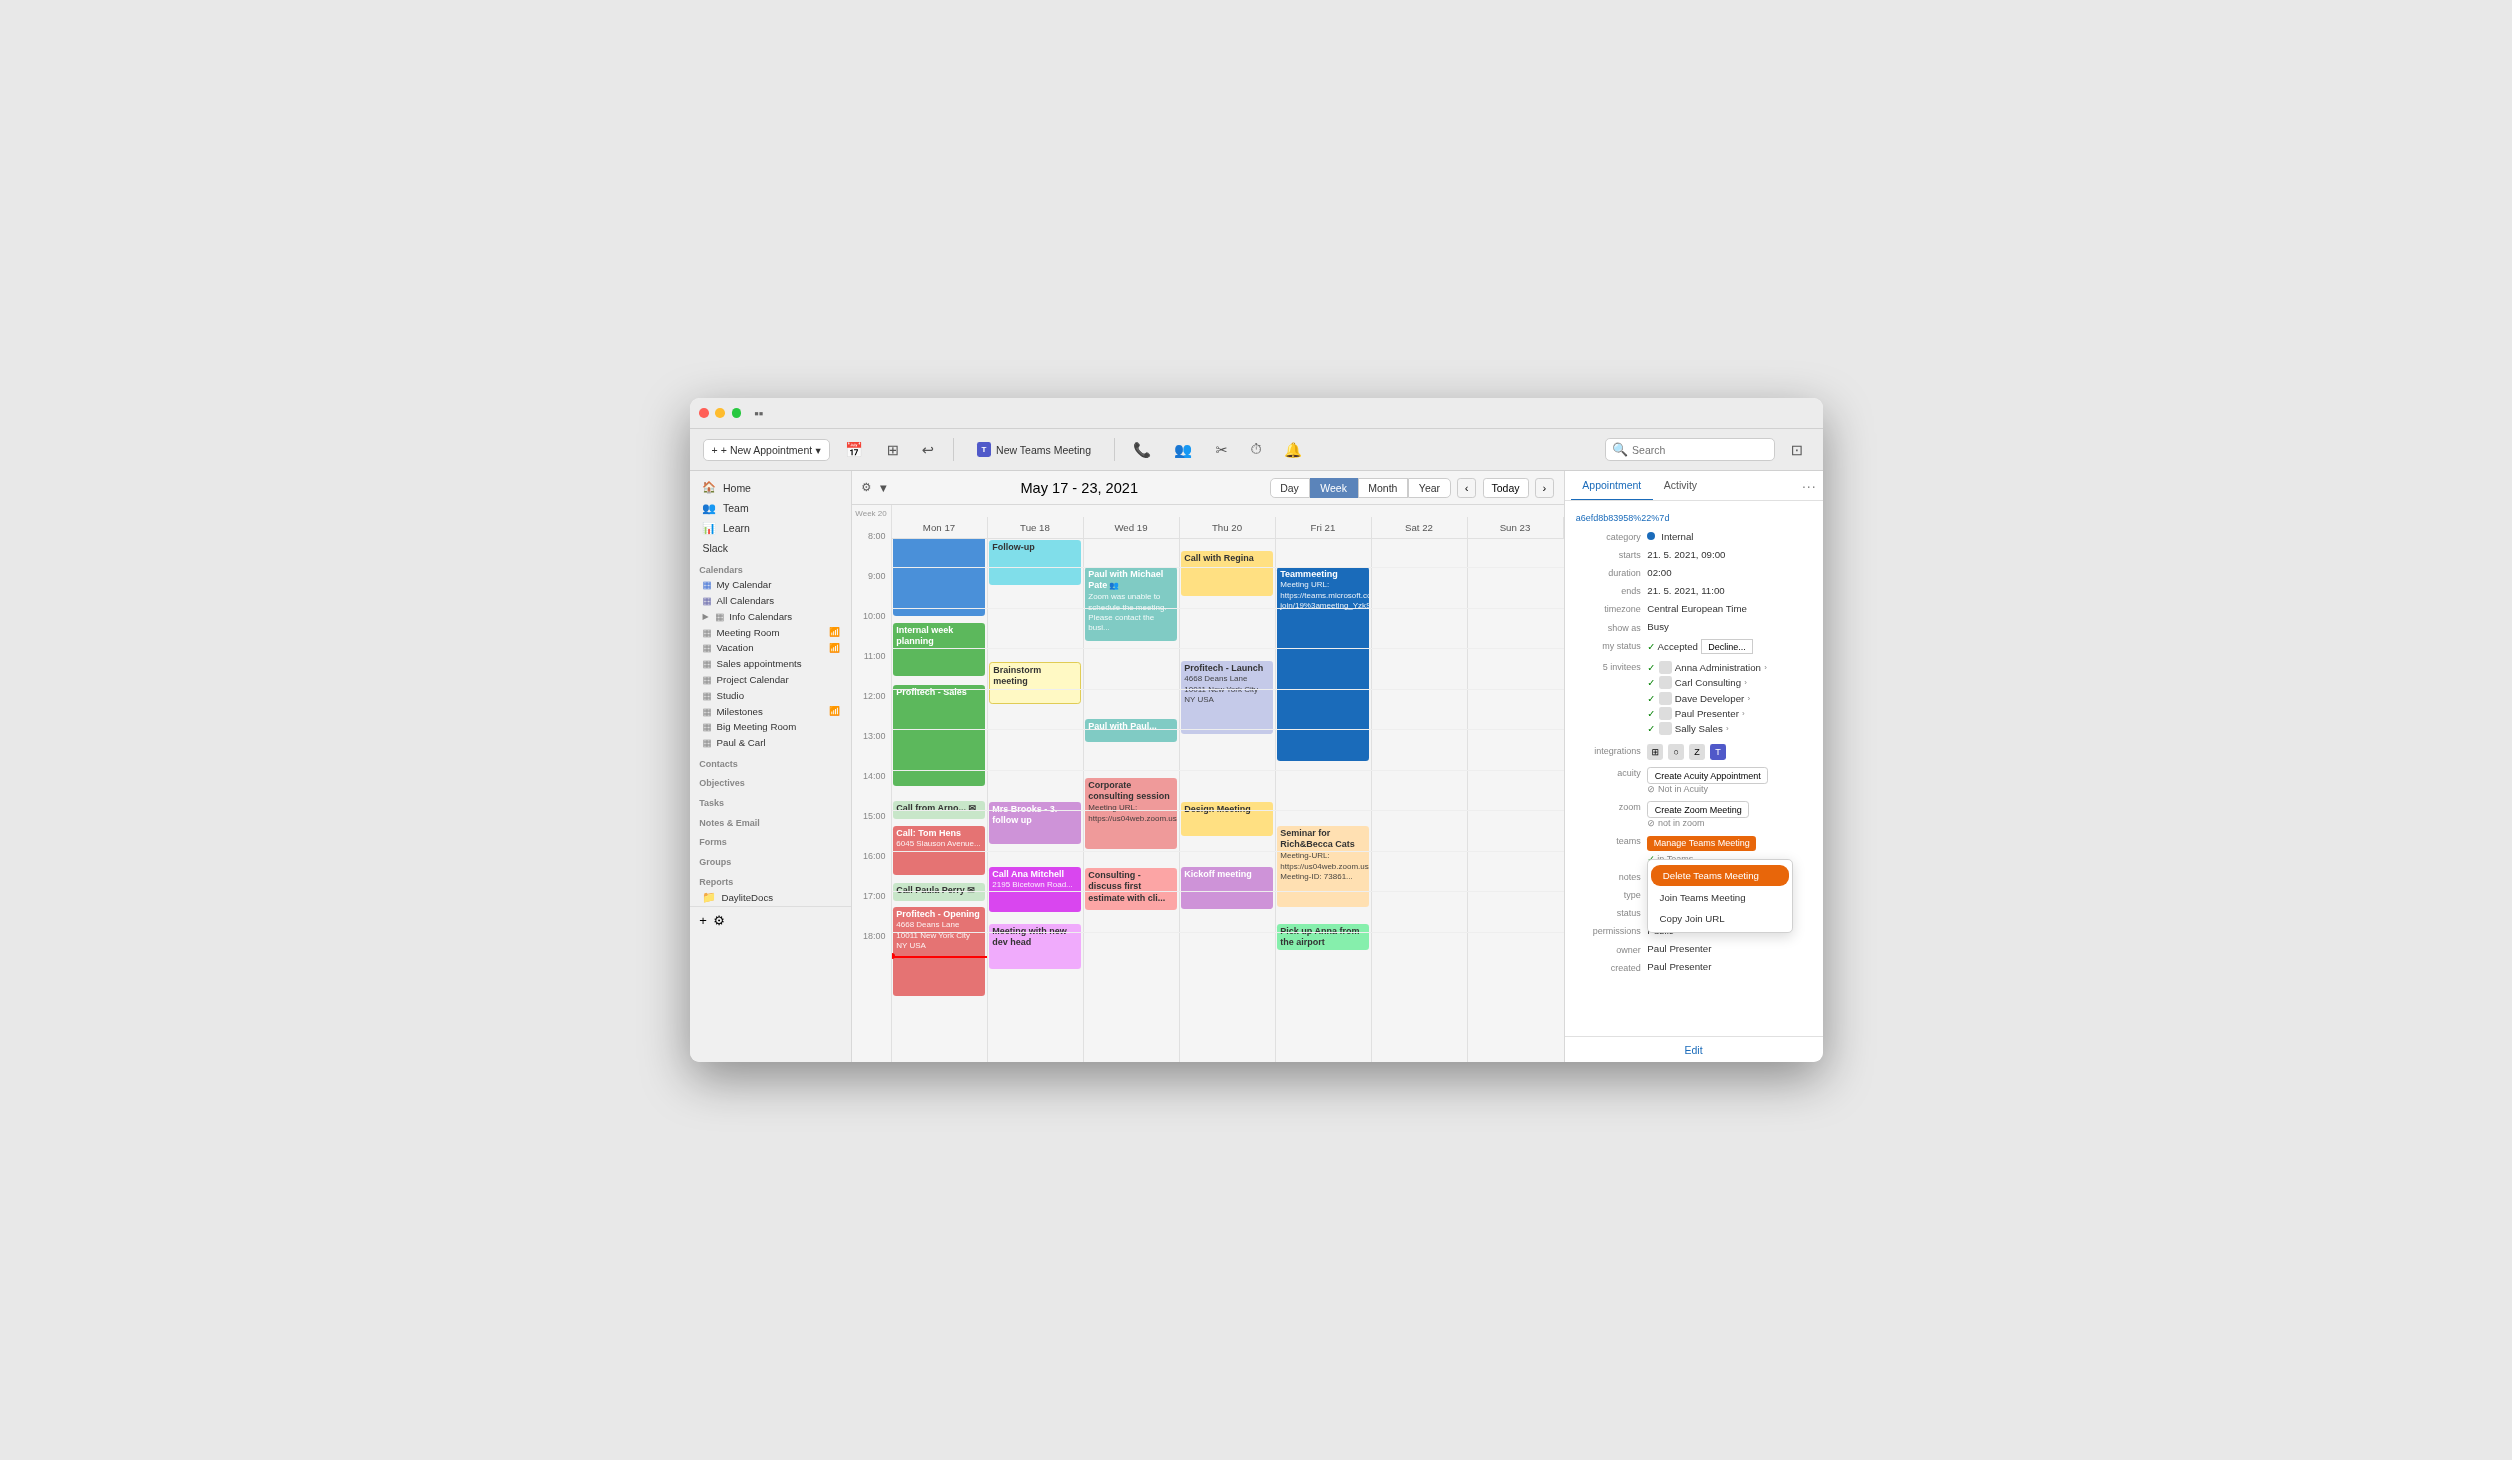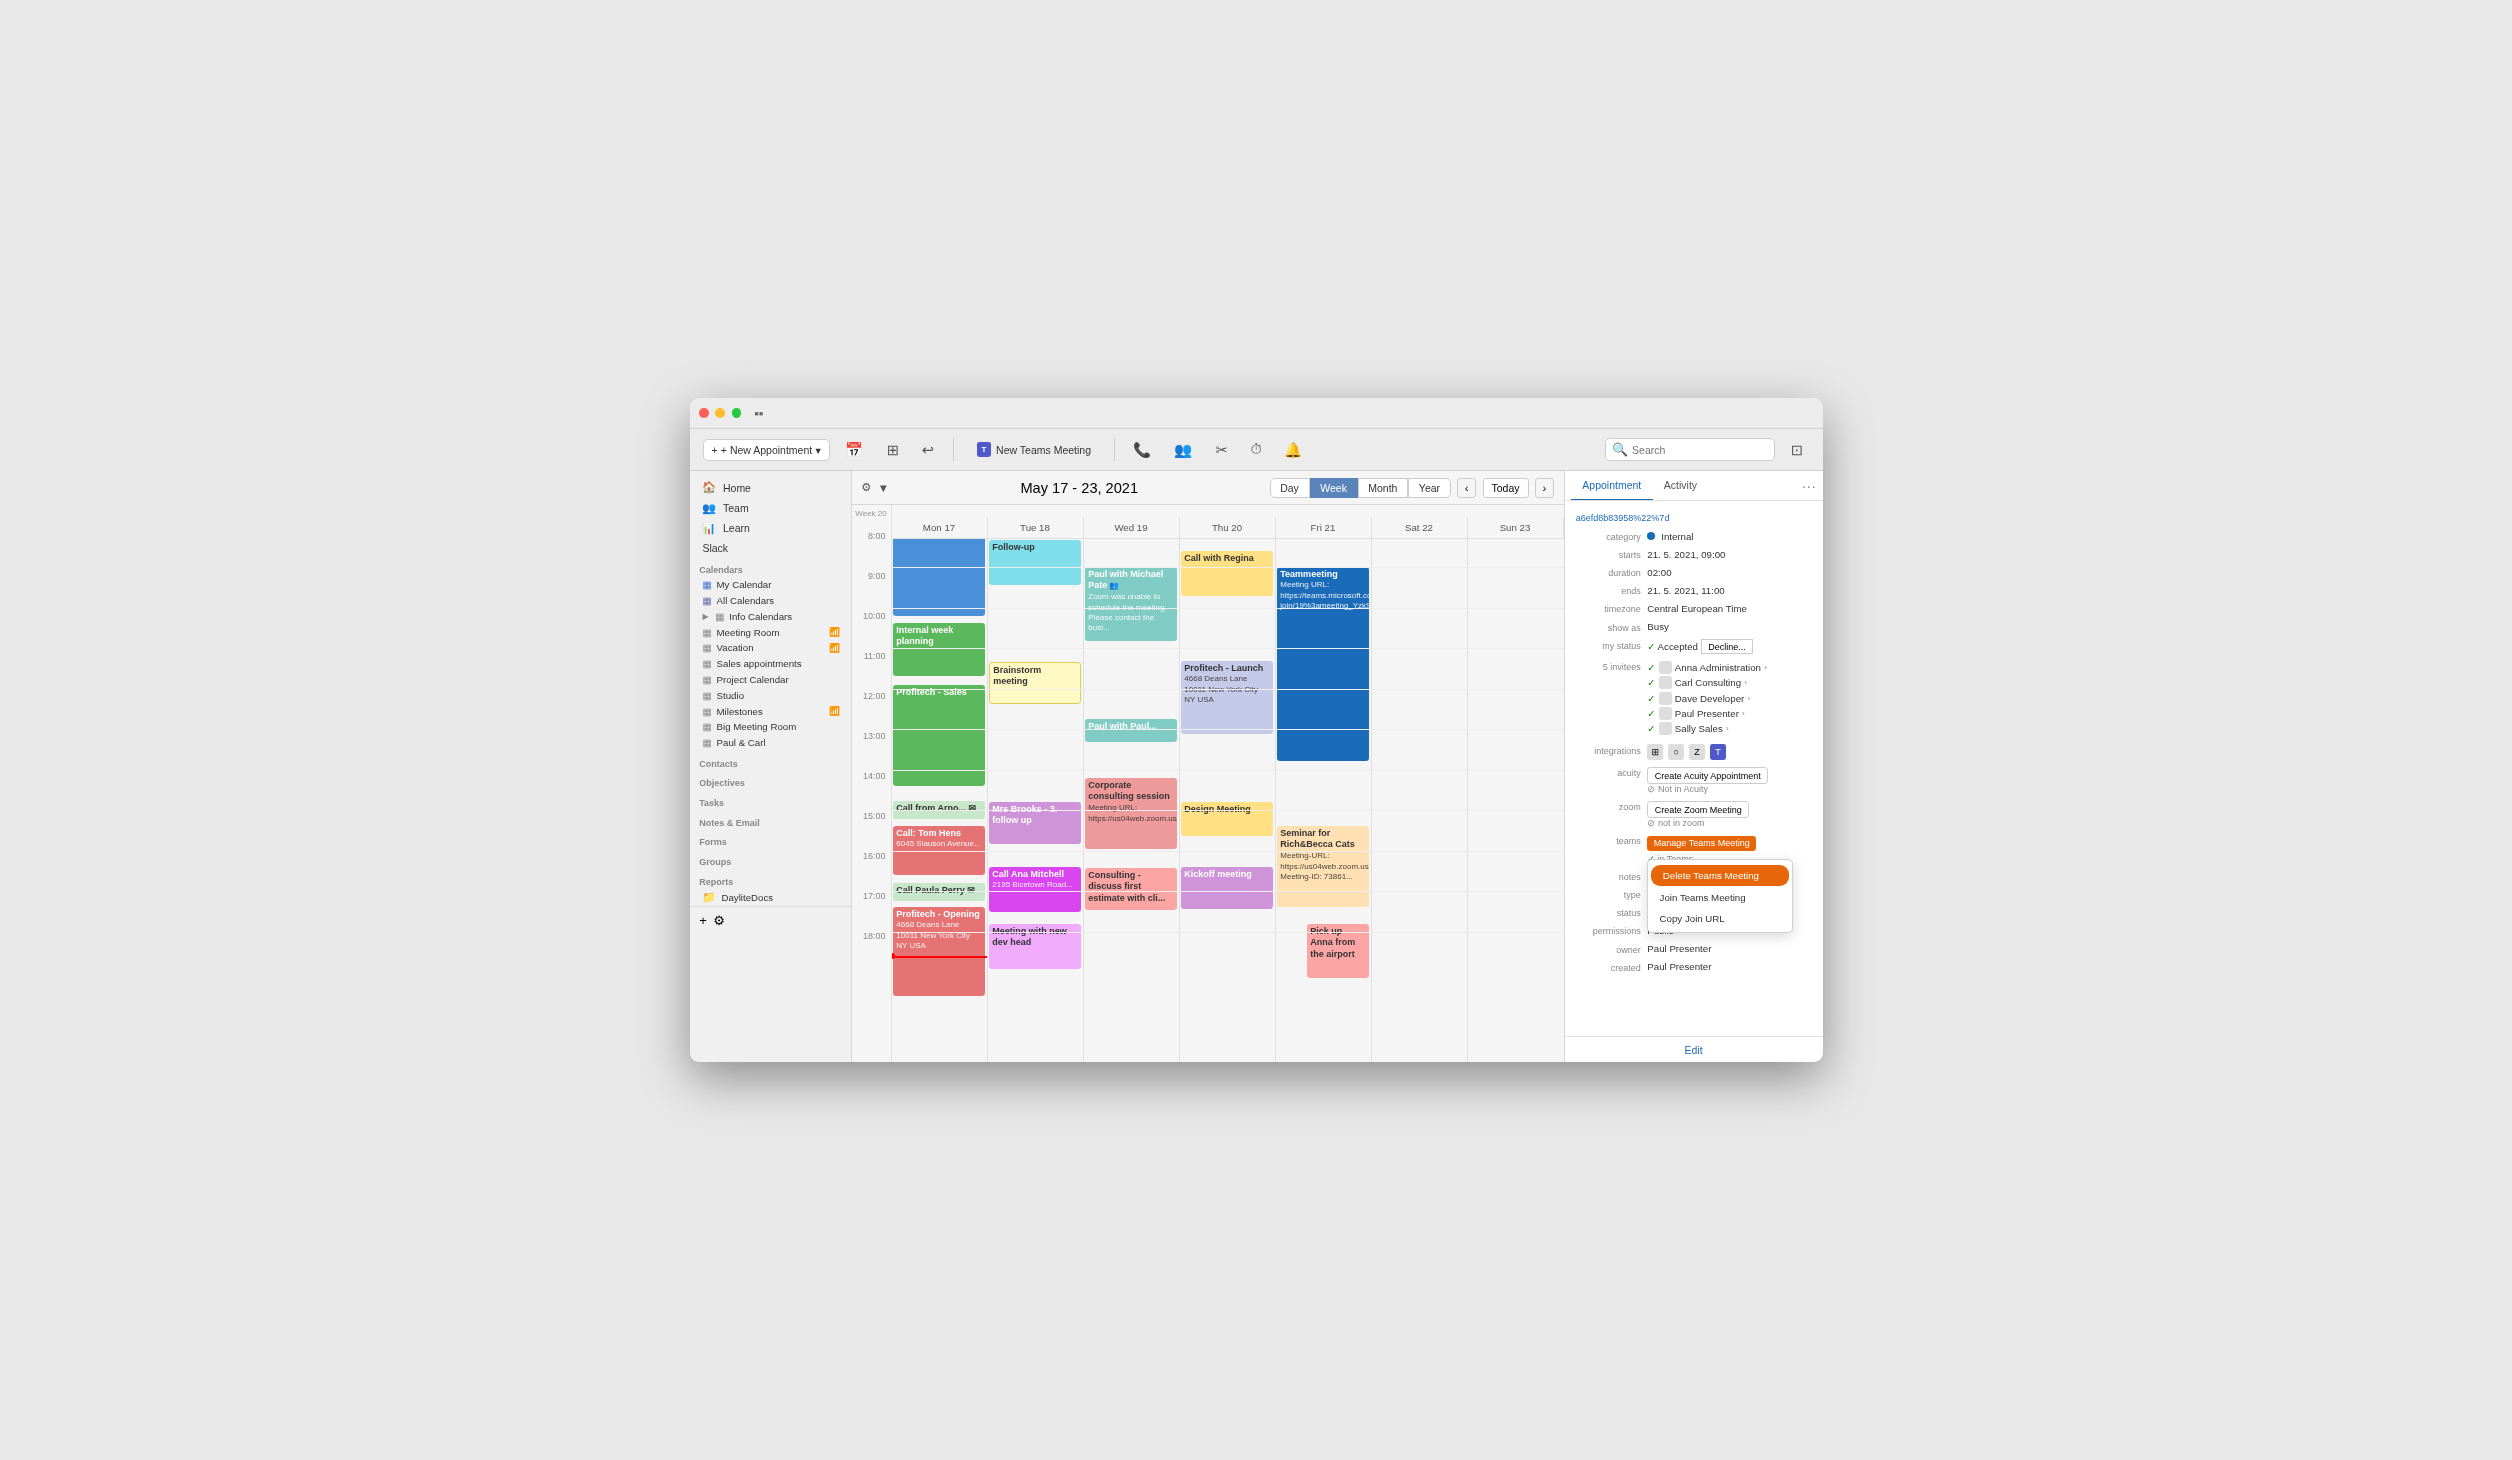--- a/index.html
+++ b/index.html
@@ -344,21 +344,21 @@
 
             <div style="border-right:0.8px solid #e0e0e0; position:relative; min-height:445px;">
               <div class="event" style="top:40px;height:194px;background:#1a6bba;color:white;">
                 <div class="event-title">Teammeeting</div>
                 <div class="event-detail">Meeting URL: https://teams.microsoft.com/l/meetup-join/19%3ameeting_YzkSNjcwOTQtNDc4Ny00ZmM3LTg5NTY...</div>
               </div>
               <div class="event" style="top:299px;height:81px;background:#ffe0b2;color:#333;">
                 <div class="event-title">Seminar for Rich&amp;Becca Cats</div>
                 <div class="event-detail">Meeting-URL: https://us04web.zoom.us/j/73861731388 Meeting-ID: 73861...</div>
               </div>
-              <div class="event" style="top:397px;height:54px;background:#fca5a5;color:#333;margin-left:30px;">
+              <div class="event" style="top:397px;height:26px;background:#86efac;color:#333;">
                 <div class="event-title">Pick up Anna from the airport</div>
               </div>
             </div>
 
             <div style="border-right:0.8px solid #e0e0e0; position:relative; min-height:445px;">
             </div>
 
             <div style="position:relative; min-height:445px;">
             </div>
           </div>

